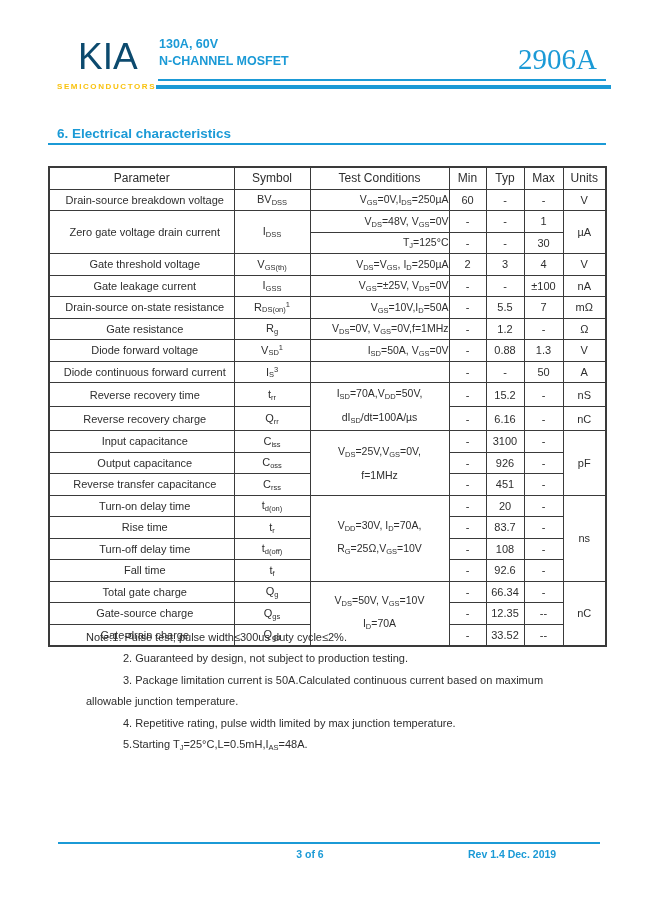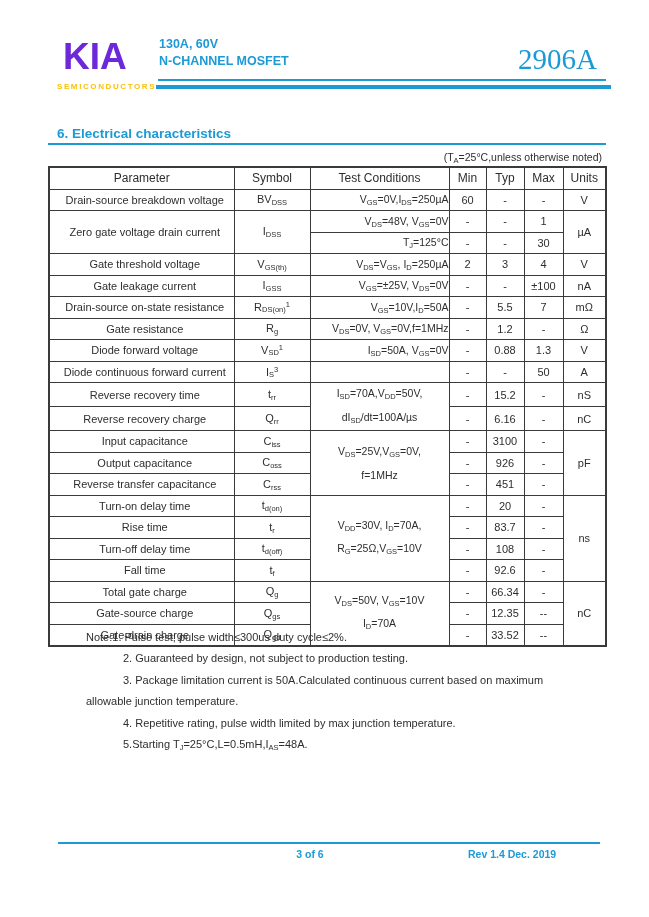--- a/index.html
+++ b/index.html
@@ -1,21 +1,21 @@
 <!DOCTYPE html>
 <html><head>
 <meta charset="utf-8">
 <style>
   html,body{margin:0;padding:0;background:#ffffff;}
   .page{position:relative;width:649px;height:917px;background:#ffffff;overflow:hidden;
         font-family:"Liberation Sans", sans-serif;color:#333;}
 
   
-  .logo-kia{position:absolute;left:63px;top:38px;font-size:37px;font-weight:bold;
-            color:#6d28d9;letter-spacing:0px;line-height:1;}
+  .logo-kia{position:absolute;left:78px;top:38px;font-size:37px;font-weight:normal;
+            color:#0c4a6e;letter-spacing:0px;line-height:1;}
   .logo-sub{position:absolute;left:57px;top:82px;font-size:8px;font-weight:bold;
             color:#f9c20e;letter-spacing:1.6px;}
   .prod-line1{position:absolute;left:159px;top:37px;font-size:12.5px;font-weight:bold;color:#1b9ad6;}
   .prod-line2{position:absolute;left:159px;top:54px;font-size:12.5px;font-weight:bold;color:#1b9ad6;}
   .part-no{position:absolute;left:518px;top:45px;font-size:29px;color:#1b9ad6;line-height:1;font-family:Liberation Serif, serif;}
   .rule-thin{position:absolute;left:158px;top:79px;width:448px;height:2px;background:#1b9ad6;}
   .rule-thick{position:absolute;left:156px;top:85px;width:455px;height:4px;background:#1b9ad6;}
 
   
   .sec-title{position:absolute;left:57px;top:126px;font-size:13.5px;font-weight:bold;color:#1b9ad6;}
@@ -57,21 +57,20 @@
   <div class="logo-kia">KIA</div>
   <div class="logo-sub">SEMICONDUCTORS</div>
   <div class="prod-line1">130A, 60V</div>
   <div class="prod-line2">N-CHANNEL MOSFET</div>
   <div class="part-no">2906A</div>
   <div class="rule-thin"></div>
   <div class="rule-thick"></div>
 
   <div class="sec-title">6. Electrical characteristics</div>
   <div class="sec-underline"></div>
-  <div class="cond-note">(T<sub>A</sub>=25°C,unless otherwise noted)</div>
 
   <div class="tbl-wrap">
   <table>
     <colgroup>
       <col style="width:185px">
           <col style="width:76px">
           <col style="width:139px">
       <col style="width:37px">
           <col style="width:38px">
           <col style="width:39px">

